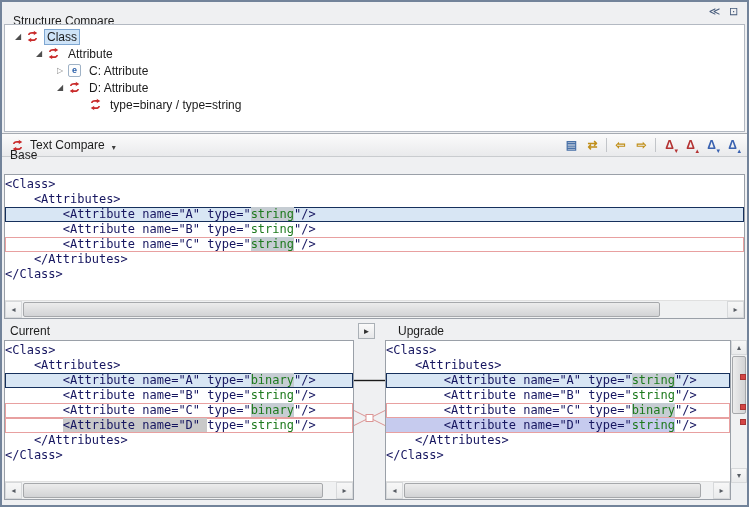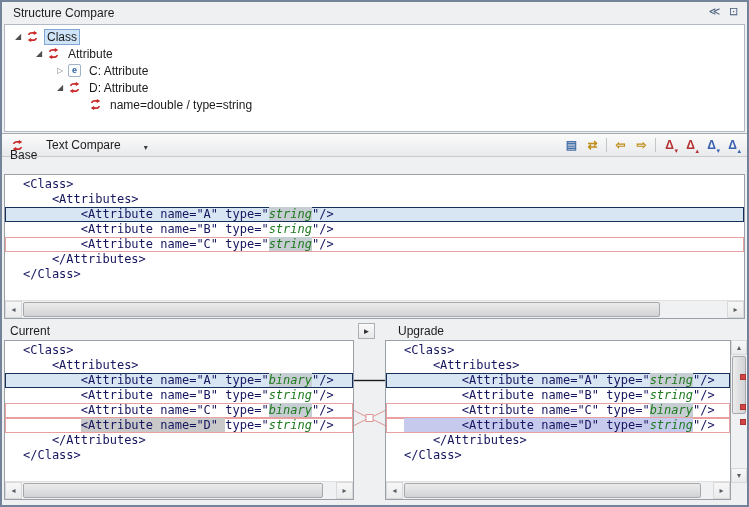--- a/index.html
+++ b/index.html
@@ -3,52 +3,52 @@
 <meta charset="utf-8">
 <style>
   html,body{margin:0;padding:0;background:#dcdfe3;}
   #window{
     position:relative;width:749px;height:507px;box-sizing:border-box;
     border:2px solid #72839a;background:#eff0f2;overflow:hidden;
     font-family:"Liberation Sans",sans-serif;font-size:12px;color:#1c1c1c;
   }
   
   .sc-header{position:absolute;left:0;top:0;width:100%;height:21px;}
-  .sc-title{position:absolute;left:11px;top:4px;}
+  .sc-title{position:absolute;left:11px;top:12px;}
   .sc-actions{position:absolute;right:5px;top:1px;display:flex;gap:2px;}
   .sc-actions button{width:17px;height:17px;border:none;background:transparent;color:#44597a;font-size:11px;padding:0;cursor:default;}
   .tree-panel{position:absolute;left:2px;top:22px;width:741px;height:108px;background:#fff;border:1px solid #b3b9c2;box-sizing:border-box;padding-top:3px;overflow:hidden;}
   .tree-row{height:17px;display:flex;align-items:center;white-space:nowrap;}
   .expander{display:inline-block;width:14px;text-align:center;font-size:8px;color:#4f4f4f;}
   .expander.collapsed{color:#8a8a8a;}
   .icon{display:inline-flex;width:15px;justify-content:center;align-items:center;}
   .icon svg{display:block;}
   .ebadge{display:inline-block;width:11px;height:11px;border:1px solid #9fb2c6;background:#fdfdfd;color:#2b5fa8;font:bold 9px/11px "Liberation Sans",sans-serif;text-align:center;border-radius:2px;}
   .tlabel{margin-left:4px;padding:1px 3px;}
   .tlabel.sel{background:#cfe4f8;border:1px solid #7fa7d2;padding:0 2px;}
   
   .tc-header{position:absolute;left:0;top:131px;width:100%;height:24px;box-sizing:border-box;
     background:linear-gradient(#fbfbfb,#e9eaec);border-top:1px solid #a6abb2;border-bottom:1px solid #c9cccf;
     display:flex;align-items:center;}
-  .tc-left{display:flex;align-items:flex-end;gap:21px;margin-left:8px;}
+  .tc-left{display:flex;align-items:flex-end;gap:5px;margin-left:8px;}
   .tc-arrow{font-size:8px;color:#3c3c3c;margin-left:2px;}
   .toolbar{margin-left:auto;margin-right:4px;display:flex;align-items:center;}
   .tb-btn{width:21px;height:19px;border:1px solid transparent;background:transparent;position:relative;display:flex;align-items:center;justify-content:center;padding:0;cursor:default;}
   .tb-glyph{font-size:12px;font-weight:bold;line-height:1;}
   .tb-badge{position:absolute;right:1px;bottom:0;font-size:7px;line-height:1;}
   .tb-sep{width:1px;height:14px;background:#c2c5c9;margin:0 3px;}
   
   .pane-label{position:absolute;height:14px;}
   .pane{position:absolute;background:#fff;border:1px solid #9aa0a8;box-sizing:border-box;}
   .code{position:absolute;left:0;right:0;top:0;bottom:17px;overflow:hidden;padding-top:2px;
     font-family:"DejaVu Sans Mono",monospace;font-size:12px;color:var(--code-text);}
-  .line{height:15px;line-height:15px;white-space:pre;padding-left:18px;box-sizing:border-box;}
+  .line{height:15px;line-height:15px;white-space:pre;padding-left:0;box-sizing:border-box;}
   .line.selected{background:var(--selected-fill);box-shadow:inset 0 0 0 1px var(--selected-border);}
   .line.diff{box-shadow:inset 0 0 0 1px var(--diff-border);}
-  .seg.val{color:var(--value-text);font-style:italic;}
+  .seg.val{color:var(--value-text);}
   .seg.hl-token{background:var(--token-fill);}
   .seg.hl-gray{background:var(--gray-fill);}
   .seg.hl-lav{background:var(--lavender-fill);}
   
   .hscroll{position:absolute;left:0;right:0;bottom:0;height:17px;background:#f0f1f2;border-top:1px solid #e0e0e0;display:flex;}
   .sb-btn{width:17px;height:100%;border:1px solid #d7d9db;background:linear-gradient(#f7f7f7,#eaebec);color:#575c63;font-size:8px;padding:0;text-align:center;cursor:default;box-sizing:border-box;}
   .sb-track{flex:1;position:relative;}
   .sb-thumb{position:absolute;top:1px;bottom:1px;background:linear-gradient(#ececec,#d2d3d5);border:1px solid #a6a8ab;border-radius:2px;}
   .connector{position:absolute;left:352px;top:338px;width:31px;height:141px;}
   .dir-btn{position:absolute;left:356px;top:321px;width:17px;height:16px;border:1px solid #aab0b6;background:linear-gradient(#fafafa,#e6e7e9);font-size:8px;color:#2f2f2f;padding:0;cursor:default;}
@@ -111,21 +111,21 @@
         <span class="tlabel">D: Attribute</span>
       </div>
       <div class="tree-row" style="padding-left: 69px;">
         <span class="expander"></span>
         <span class="icon">
           <svg width="13" height="13" viewBox="0 0 13 13">
             <path d="M2 5 C2 2.4 5 1.4 8 2.1 L7.6 0.7 L11.3 3 L7.6 5.3 L8 3.9 C5.4 3.3 3.6 3.9 3.6 5 Z" fill="#c92a2a"></path>
             <path d="M11 8 C11 10.6 8 11.6 5 10.9 L5.4 12.3 L1.7 10 L5.4 7.7 L5 9.1 C7.6 9.7 9.4 9.1 9.4 8 Z" fill="#c92a2a"></path>
           </svg>
         </span>
-        <span class="tlabel">name=double / type=string</span>
+        <span class="tlabel">type=binary / type=string</span>
       </div>
     </div>
 
   <div class="tc-header">
     <div class="tc-left">
       <span class="icon" id="tc-icon">
           <svg width="13" height="13" viewBox="0 0 13 13">
             <path d="M2 5 C2 2.4 5 1.4 8 2.1 L7.6 0.7 L11.3 3 L7.6 5.3 L8 3.9 C5.4 3.3 3.6 3.9 3.6 5 Z" fill="#c92a2a"></path>
             <path d="M11 8 C11 10.6 8 11.6 5 10.9 L5.4 12.3 L1.7 10 L5.4 7.7 L5 9.1 C7.6 9.7 9.4 9.1 9.4 8 Z" fill="#c92a2a"></path>
           </svg>

